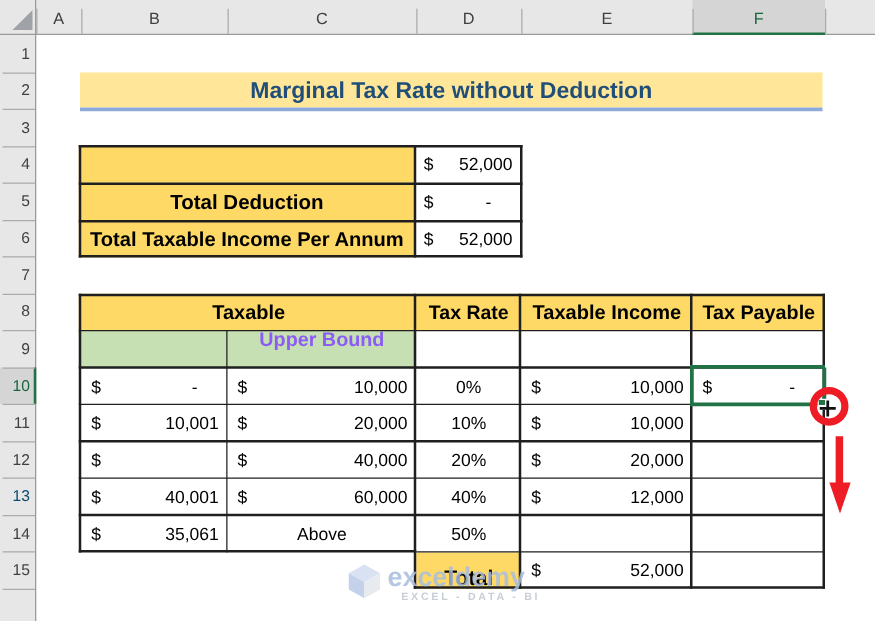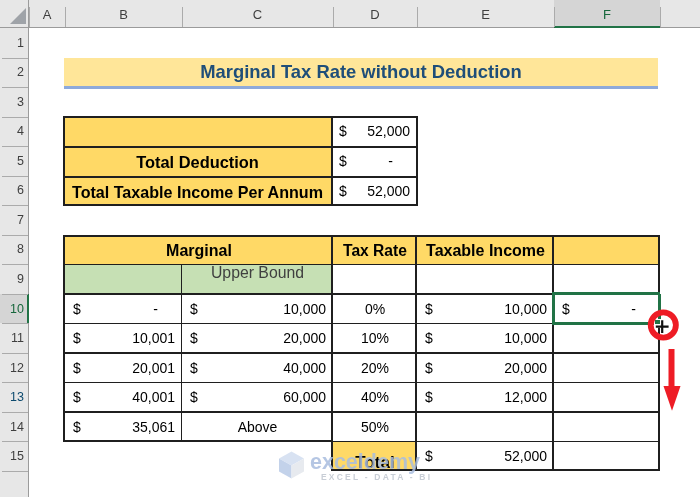--- a/index.html
+++ b/index.html
@@ -83,42 +83,42 @@
 <div class="hl" style="left:63px;top:116px;width:355px;height:2px;"></div>
 <div class="hl" style="left:63px;top:146.1px;width:355px;height:2px;"></div>
 <div class="hl" style="left:63px;top:175.7px;width:355px;height:2px;"></div>
 <div class="hl" style="left:63px;top:204px;width:355px;height:2px;"></div>
 <div class="hl" style="left:63px;top:116px;width:2px;height:90px;"></div>
 <div class="hl" style="left:331px;top:116px;width:2px;height:90px;"></div>
 <div class="hl" style="left:416px;top:116px;width:2px;height:90px;"></div>
 <div class="abs" style="left:63px;top:235px;width:597px;height:29.30000000000001px;background:#ffd966;"></div>
 <div class="abs" style="left:63px;top:264.3px;width:270px;height:29.5px;background:#c6e0b4;"></div>
 <div class="abs" style="left:333px;top:441.5px;width:84px;height:29.5px;background:#ffd966;"></div>
-<div class="cell ctr bt" style="left:65px;top:235px;width:268px;height:29.30000000000001px;font-size:16px;font-weight:bold;color:#000;">Marginal</div>
+<div class="cell ctr bt" style="left:65px;top:235px;width:268px;height:29.30000000000001px;font-size:16px;font-weight:bold;color:#000;">Taxable</div>
 <div class="cell ctr bt" style="left:417px;top:235px;width:137px;height:29.30000000000001px;font-size:16px;font-weight:bold;color:#000;">Taxable Income</div>
 <div class="cell ctr bt" style="left:333px;top:235px;width:84px;height:29.30000000000001px;font-size:15.6px;font-weight:bold;color:#000;">Tax Rate</div>
-<div class="cell ctr bt" style="left:182px;top:264.3px;width:151px;height:14px;font-size:15.8px;font-weight:normal;color:#404040;">Upper Bound</div>
+<div class="cell ctr bt" style="left:554px;top:235px;width:106px;height:29.30000000000001px;font-size:15.8px;font-weight:bold;color:#000;">Tax Payable</div>
+<div class="cell ctr bt" style="left:182px;top:264.3px;width:151px;height:14px;font-size:15.8px;font-weight:bold;color:#8b5cf6;">Upper Bound</div>
 <div class="cell" style="left:73px;top:293.8px;width:10px;height:29.5px;font-size:14px;">$</div>
 <div class="cell num" style="left:65px;top:293.8px;width:93px;height:29.5px;font-size:14px;">-</div>
 <div class="cell" style="left:190px;top:293.8px;width:10px;height:29.5px;font-size:14px;">$</div>
 <div class="cell num" style="left:182px;top:293.8px;width:144px;height:29.5px;font-size:14px;">10,000</div>
 <div class="cell ctr" style="left:333px;top:293.8px;width:84px;height:29.5px;font-size:14px;">0%</div>
 <div class="cell" style="left:425px;top:293.8px;width:10px;height:29.5px;font-size:14px;">$</div>
 <div class="cell num" style="left:417px;top:293.8px;width:130px;height:29.5px;font-size:14px;">10,000</div>
 <div class="cell" style="left:562px;top:293.8px;width:10px;height:29.5px;font-size:14px;">$</div>
 <div class="cell num" style="left:554px;top:293.8px;width:82px;height:29.5px;font-size:14px;">-</div>
 <div class="cell" style="left:73px;top:323.3px;width:10px;height:29.5px;font-size:14px;">$</div>
 <div class="cell num" style="left:65px;top:323.3px;width:110px;height:29.5px;font-size:14px;">10,001</div>
 <div class="cell" style="left:190px;top:323.3px;width:10px;height:29.5px;font-size:14px;">$</div>
 <div class="cell num" style="left:182px;top:323.3px;width:144px;height:29.5px;font-size:14px;">20,000</div>
 <div class="cell ctr" style="left:333px;top:323.3px;width:84px;height:29.5px;font-size:14px;">10%</div>
 <div class="cell" style="left:425px;top:323.3px;width:10px;height:29.5px;font-size:14px;">$</div>
 <div class="cell num" style="left:417px;top:323.3px;width:130px;height:29.5px;font-size:14px;">10,000</div>
 <div class="cell" style="left:73px;top:352.8px;width:10px;height:29.599999999999966px;font-size:14px;">$</div>
-<div class="cell num" style="left:65px;top:352.8px;width:110px;height:29.599999999999966px;font-size:14px;">20,001</div>
 <div class="cell" style="left:190px;top:352.8px;width:10px;height:29.599999999999966px;font-size:14px;">$</div>
 <div class="cell num" style="left:182px;top:352.8px;width:144px;height:29.599999999999966px;font-size:14px;">40,000</div>
 <div class="cell ctr" style="left:333px;top:352.8px;width:84px;height:29.599999999999966px;font-size:14px;">20%</div>
 <div class="cell" style="left:425px;top:352.8px;width:10px;height:29.599999999999966px;font-size:14px;">$</div>
 <div class="cell num" style="left:417px;top:352.8px;width:130px;height:29.599999999999966px;font-size:14px;">20,000</div>
 <div class="cell" style="left:73px;top:382.4px;width:10px;height:29.5px;font-size:14px;">$</div>
 <div class="cell num" style="left:65px;top:382.4px;width:110px;height:29.5px;font-size:14px;">40,001</div>
 <div class="cell" style="left:190px;top:382.4px;width:10px;height:29.5px;font-size:14px;">$</div>
 <div class="cell num" style="left:182px;top:382.4px;width:144px;height:29.5px;font-size:14px;">60,000</div>
 <div class="cell ctr" style="left:333px;top:382.4px;width:84px;height:29.5px;font-size:14px;">40%</div>

